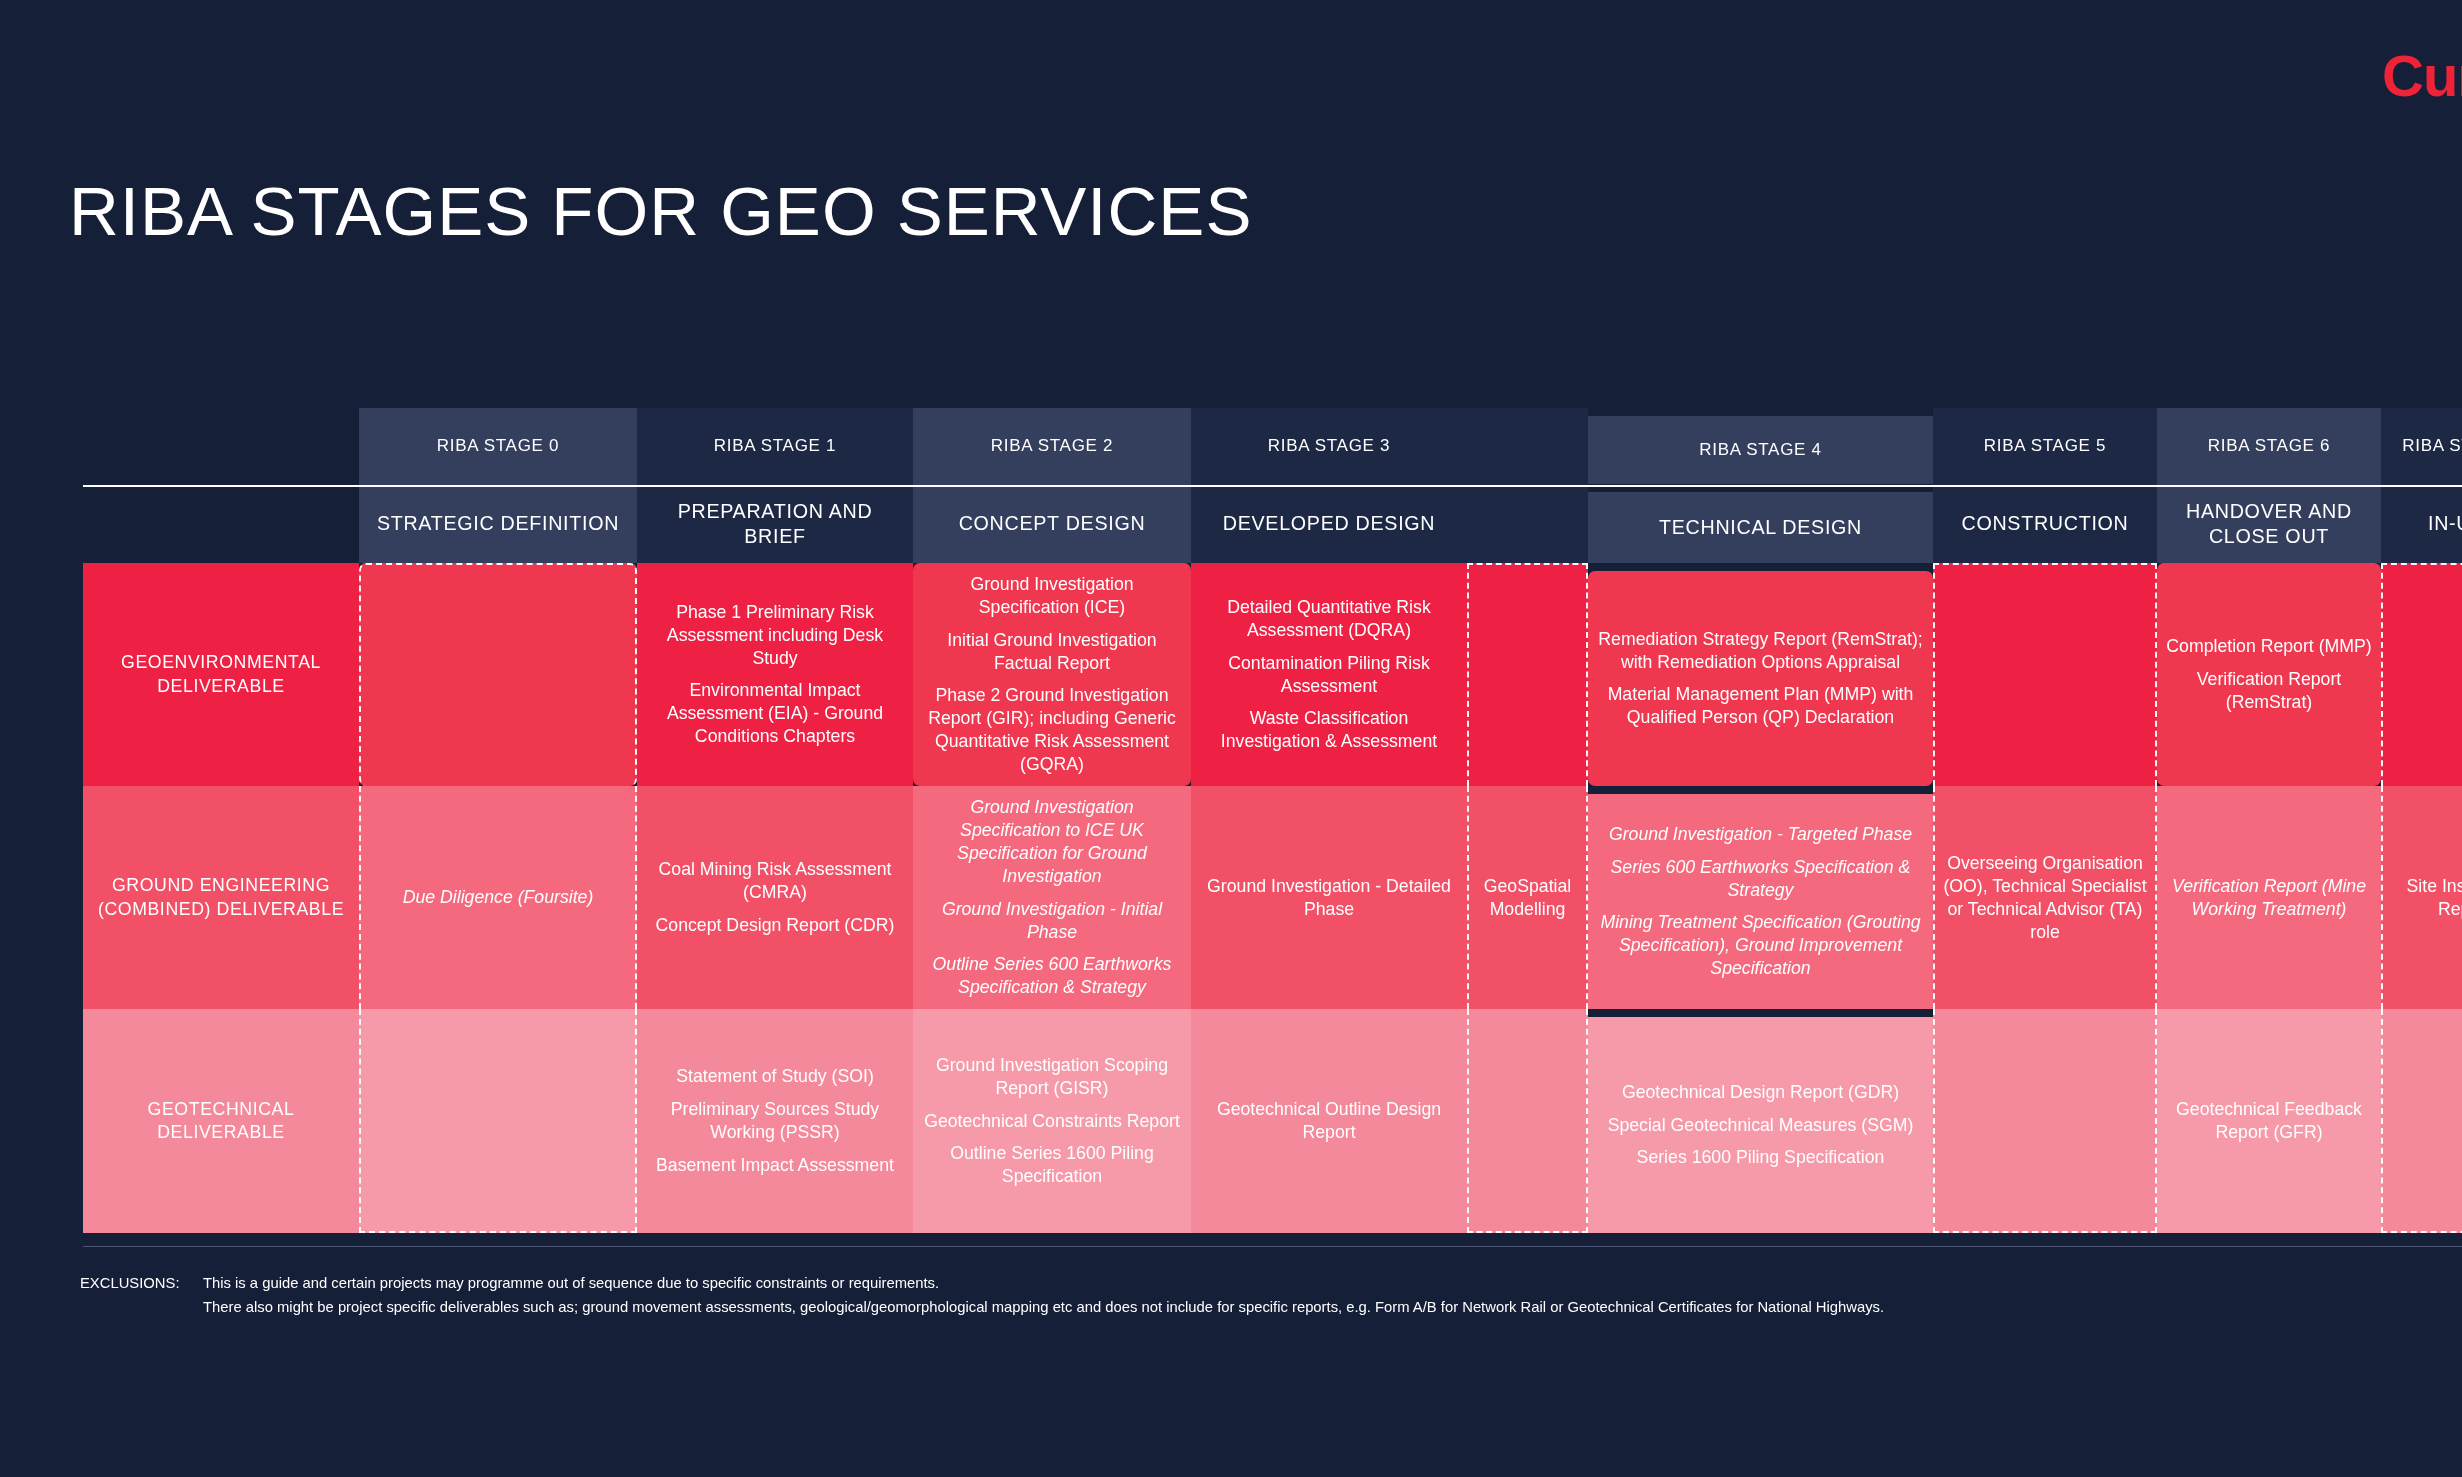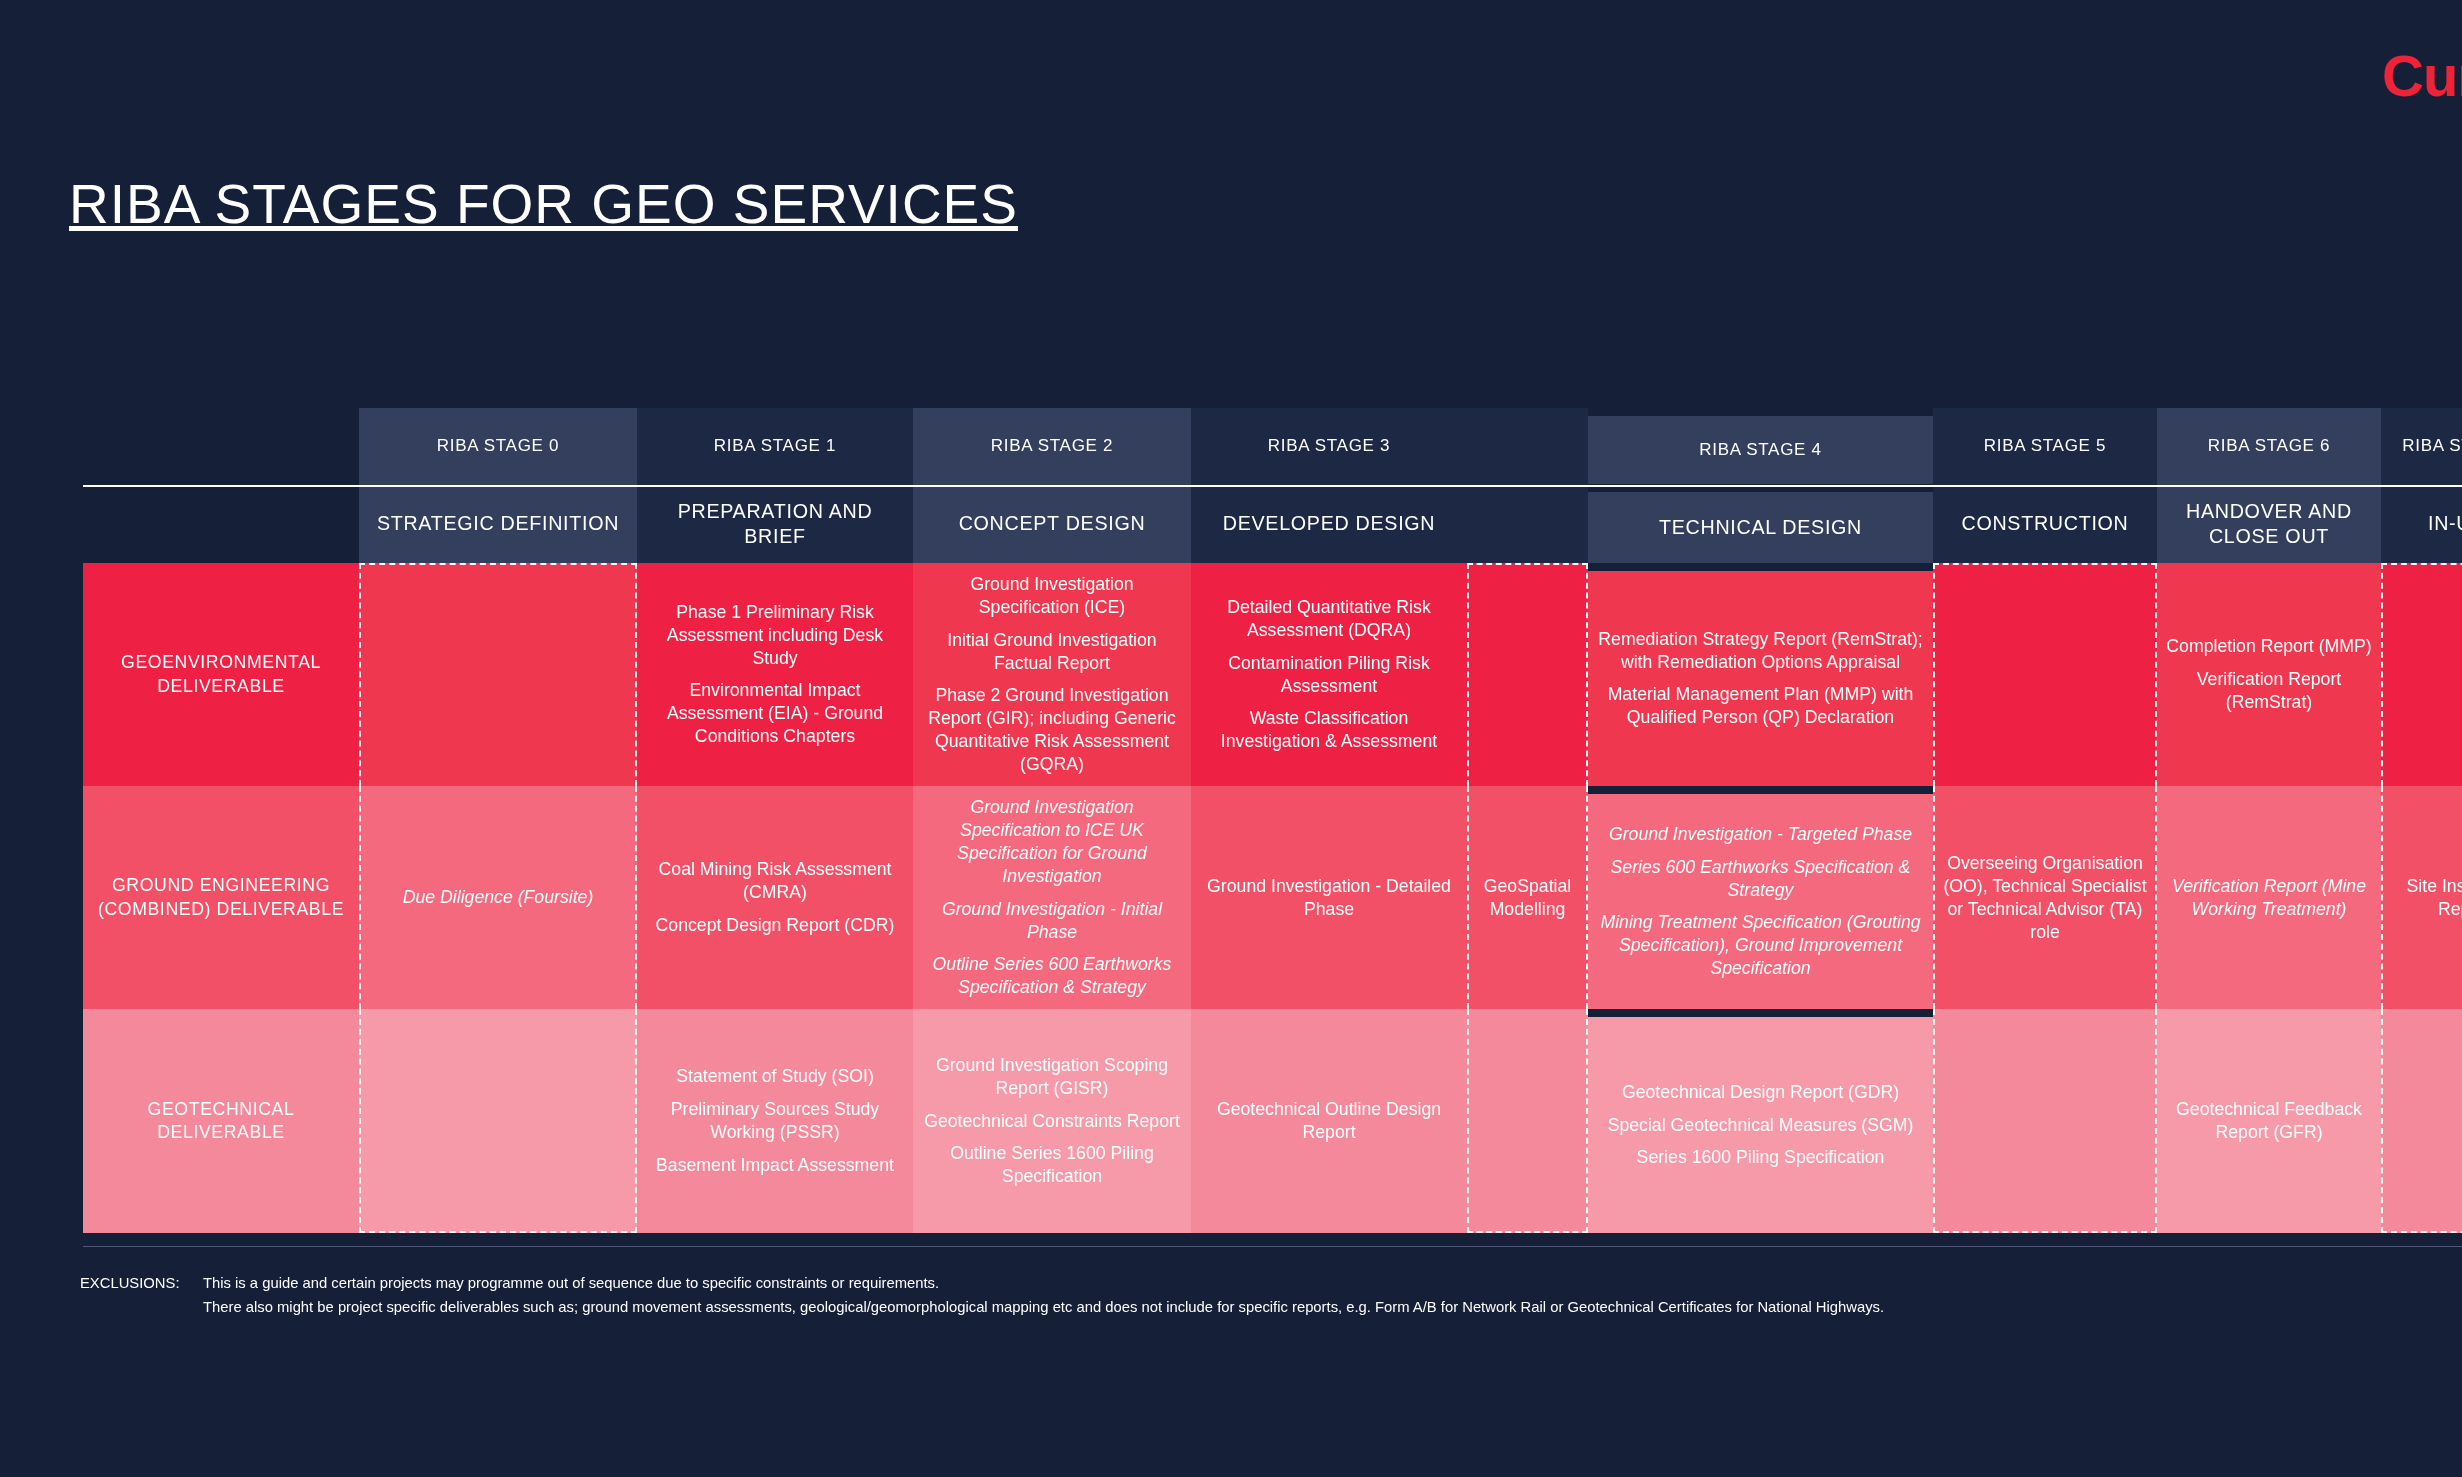--- a/index.html
+++ b/index.html
@@ -30,27 +30,26 @@
     font-weight: 700;
     letter-spacing: -1px;
     color: #ee2338;
   }
 
   
   .page-title {
     position: absolute;
     left: 69px;
     top: 177px;
-    font-size: 55px;
+    font-size: 69px;
     line-height: 1;
     letter-spacing: 1px;
     font-weight: 300;
     color: #ffffff;
     white-space: nowrap;
-    text-decoration: underline;
   }
 
   
   .matrix {
     position: absolute;
     left: 83px;
     top: 408px;
     width: 2462px;
   }
 
@@ -135,21 +134,21 @@
     font-weight: 400;
     color: #ffffff;
   }
 
   
   .row-geoenv  .cell { background: #ee2044; }
   .row-ground  .cell { background: #f25066; }
   .row-geotech .cell { background: #f4899b; }
 
   
-  .row-geoenv  .cell.tint { background: #ef374f; }
+  .row-geoenv  .cell.tint { background: #ef374f; border-radius: 7px; }
   .row-ground  .cell.tint { background: #f4697e; font-style: italic; }
   .row-geotech .cell.tint { background: #f69aaa; }
 
   
   .cell.dash-lr {
     border-left: 2.5px dashed rgba(255,255,255,0.95);
     border-right: 2.5px dashed rgba(255,255,255,0.95);
   }
   .cell.dash-l { border-left: 2.5px dashed rgba(255,255,255,0.95); }
 

